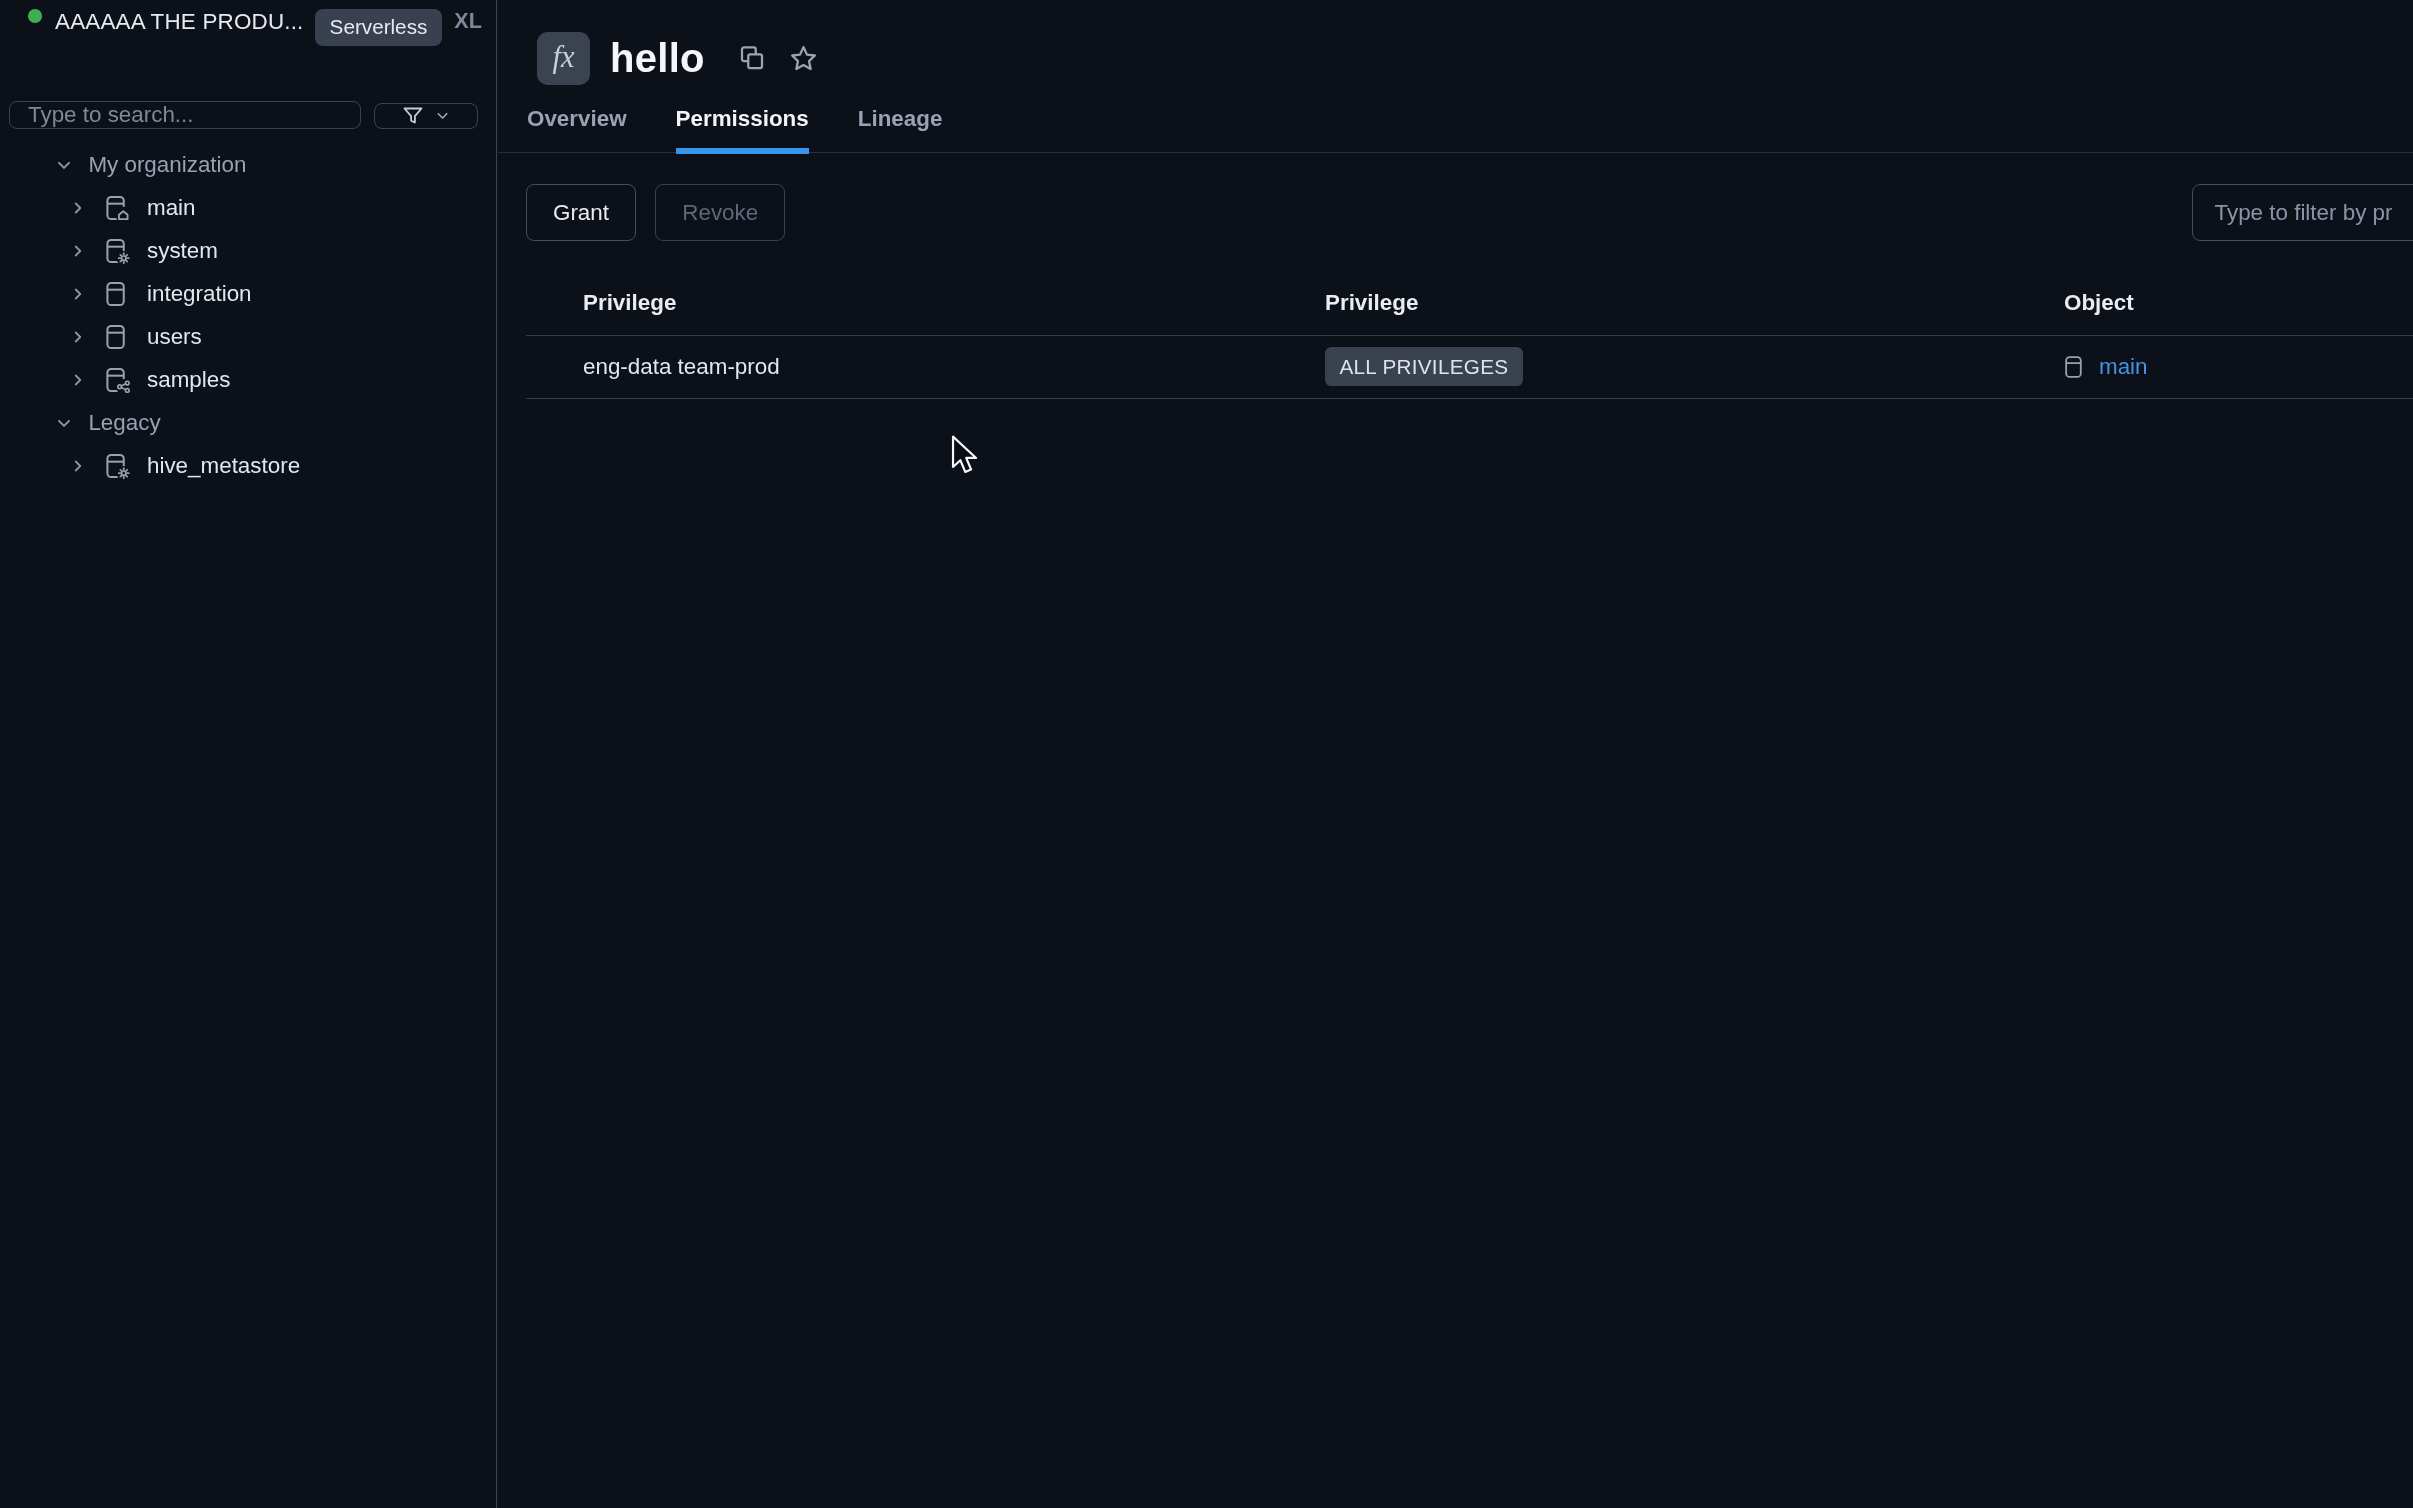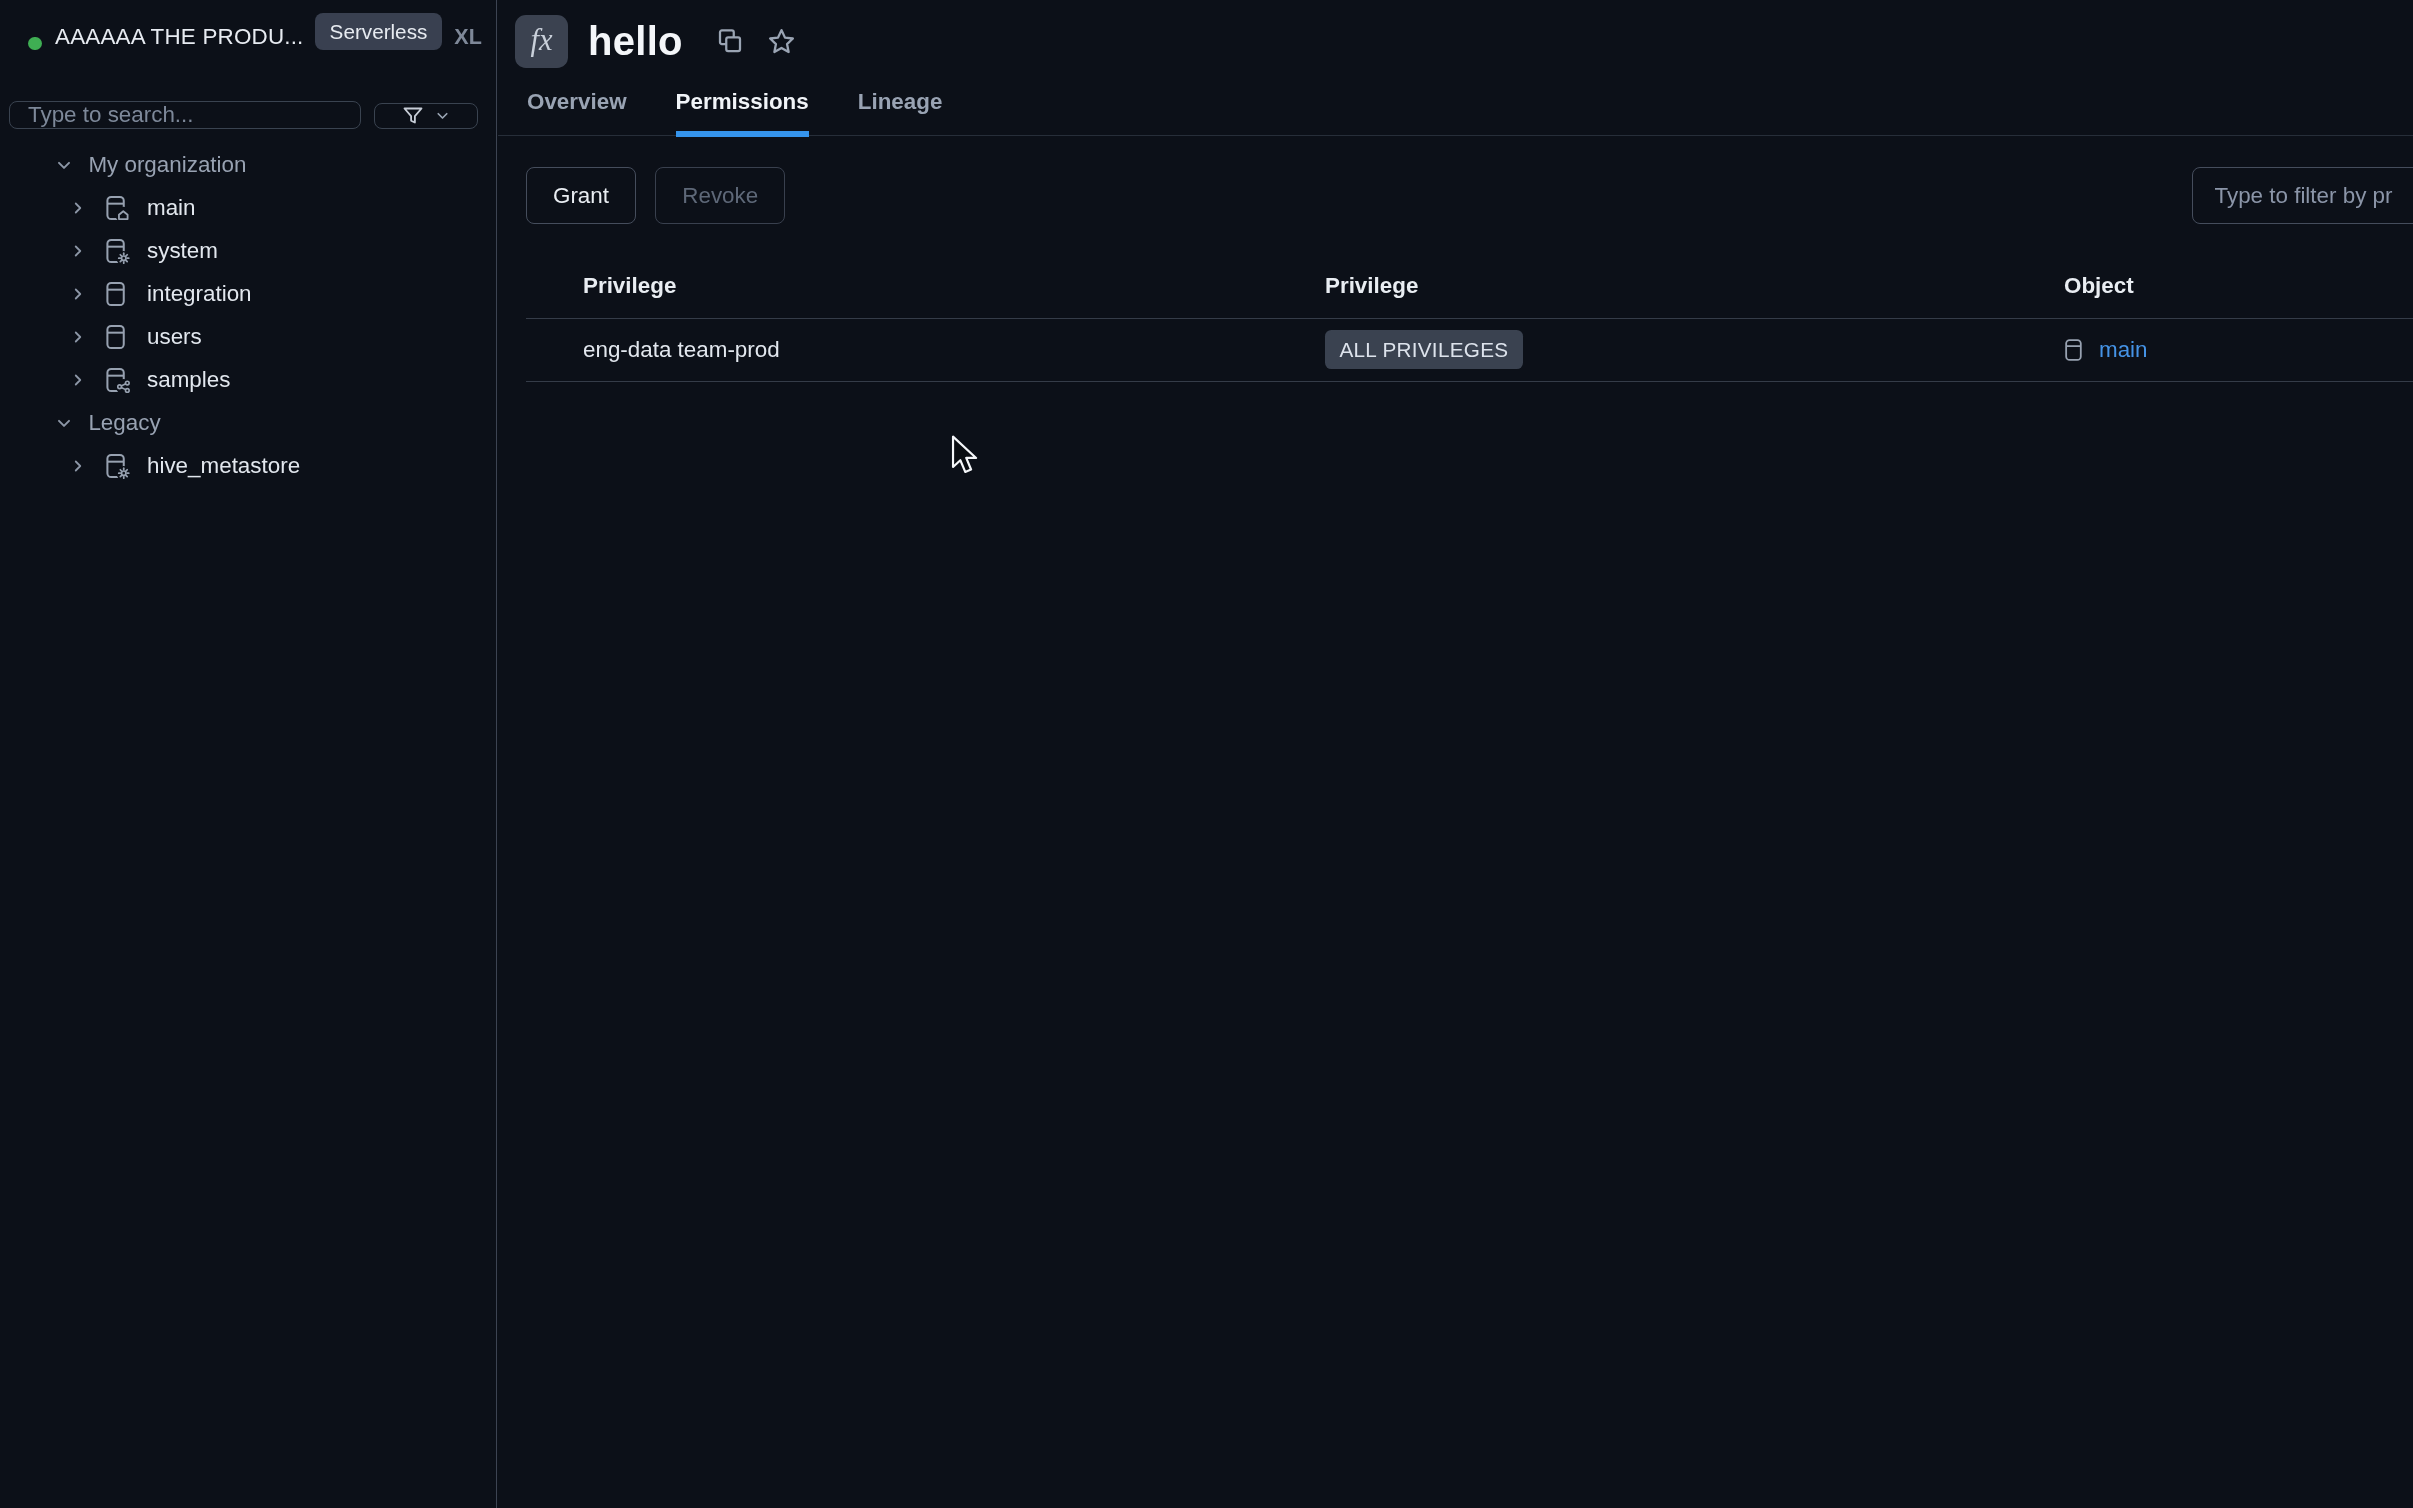--- a/index.html
+++ b/index.html
@@ -14,21 +14,21 @@
   svg { display: block; }
 
   
   .sidebar {
     position: absolute; left: 0; top: 0; bottom: 0;
     width: 497px;
     border-right: 1.8px solid #3d4452;
     background: #0c1018;
   }
   .workspace-row {
-    display: flex; align-items: flex-end;
+    display: flex; align-items: flex-start;
     height: 41px; margin-top: 9px; padding-left: 28px;
   }
   .status-dot {
     width: 13.5px; height: 13.5px; border-radius: 50%;
     background: #3fae53; flex: 0 0 auto;
   }
   .workspace-name {
     margin-left: 13.5px; font-size: 22.4px; font-weight: 500;
     color: #e7ebf1; letter-spacing: 0.2px; white-space: nowrap;
   }
@@ -65,21 +65,21 @@
   .section-label {
     margin-left: 14.4px; font-size: 22.4px; color: #98a2b2;
   }
   .item-icon { margin-left: 18px; color: #97a1b0; flex: 0 0 auto; }
   .item-label { margin-left: 17px; font-size: 22.4px; color: #e2e7ee; }
 
   
   .main { position: absolute; left: 498px; top: 0; right: 0; bottom: 0; }
 
   .entity-header {
-    display: flex; align-items: center; padding-left: 17px; margin-top: 14px; height: 54px;
+    display: flex; align-items: center; padding-left: 39px; margin-top: 31px; height: 54px;
   }
   .entity-type-box {
     width: 53px; height: 53px; border-radius: 10.8px;
     background: #3b4250; display: flex; align-items: center; justify-content: center;
   }
   .fx-glyph {
     font-family: "Liberation Serif", serif; font-style: italic;
     font-size: 30.5px; color: #c9d0da; transform: translateY(-0.9px);
   }
   .entity-title {

